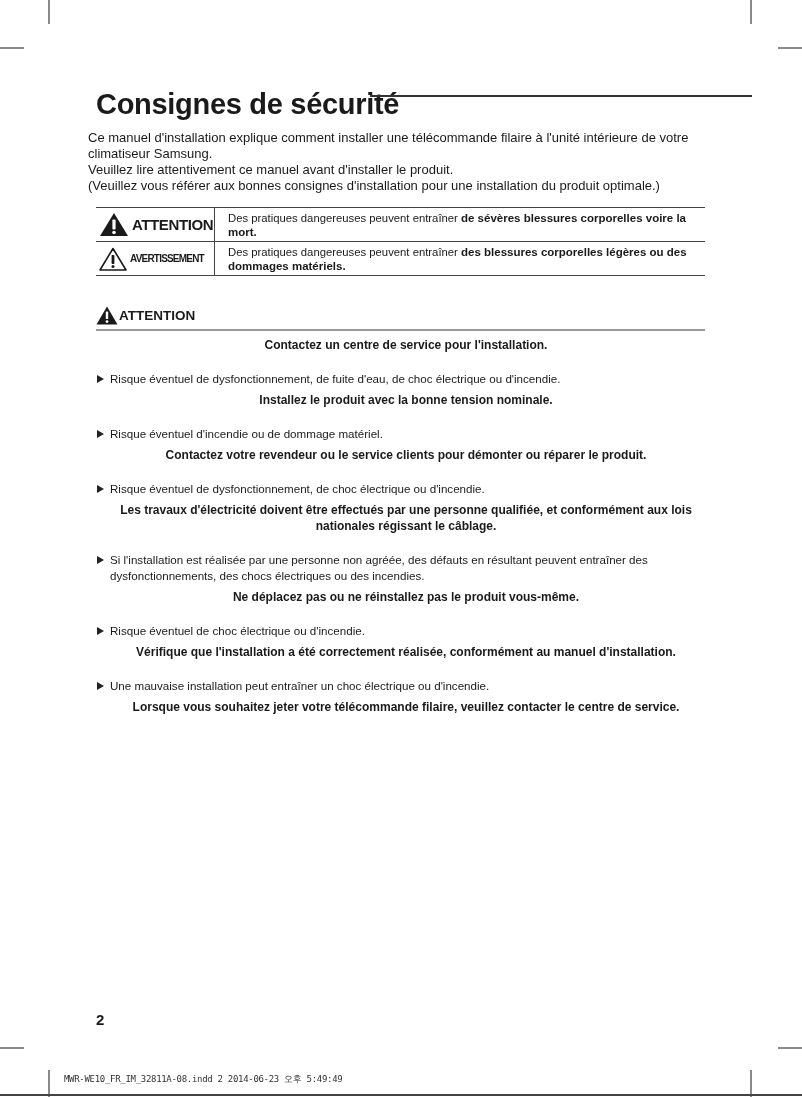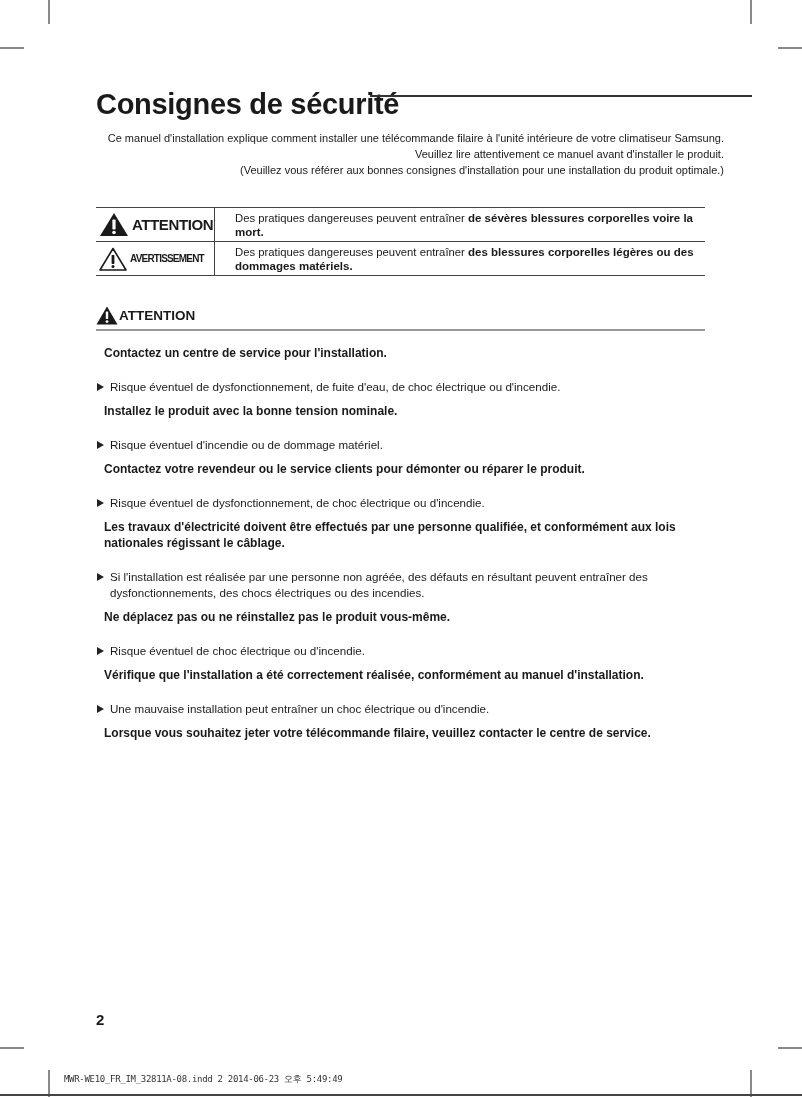--- a/index.html
+++ b/index.html
@@ -3,38 +3,38 @@
 <meta charset="utf-8">
 <style>
   html, body { margin: 0; padding: 0; background: #ffffff; }
   body { width: 802px; height: 1097px; position: relative; overflow: hidden;
          font-family: "Liberation Sans", "DejaVu Sans", sans-serif; color: #1a1a1a; }
   .crop { position: absolute; background: #8a8a8a; }
   .title-wrap { position: absolute; left: 96px; top: 84px; width: 656px; height: 40px; text-align: right; }
   .title { position: absolute; left: 0; top: 0; font-size: 29px; font-weight: bold;
            letter-spacing: -0.3px; color: #1a1a1a; white-space: nowrap; line-height: 40px; }
   .title-rule { position: absolute; left: 274px; right: 0; top: 11px; height: 2px; background: #333; }
-  .intro { position: absolute; left: 104px; top: 130px; width: 620px; font-size: 11px; line-height: 16px; text-align: right; }
+  .intro { position: absolute; left: 88px; top: 130px; width: 620px; font-size: 13px; line-height: 16px; }
   .intro p { margin: 0; }
   .legend { position: absolute; left: 96px; top: 207px; width: 609px; border-collapse: collapse; }
   .legend td { border-top: 1.5px solid #444; padding: 0; vertical-align: middle; }
   .legend tr:last-child td { border-bottom: 1.5px solid #444; }
   .legend .lab { width: 118px; height: 33px; border-right: 1px solid #444; white-space: nowrap; }
-  .legend .desc { padding: 1px 0 1px 20px; font-size: 11.3px; line-height: 14px; }
+  .legend .desc { padding: 1px 0 1px 13px; font-size: 11.3px; line-height: 14px; }
   .legend .desc b { font-size: 11.5px; }
   .lab-inner { display: flex; align-items: center; gap: 3px; padding-left: 3px; }
   .lab-text { font-weight: bold; letter-spacing: -0.4px; }
   .lab-text.att { font-size: 15px; }
   .lab-text.avt { font-size: 10px; letter-spacing: -0.8px; }
   .section-head { position: absolute; left: 96px; top: 306px; display: flex; align-items: center; gap: 1px; }
   .section-head span { font-size: 13.5px; font-weight: bold; }
   .section-rule { position: absolute; left: 96px; top: 329px; width: 609px; height: 2px; background: #999; }
   .items { position: absolute; left: 96px; top: 337px; width: 620px; }
   .item { margin: 0 0 5px 0; }
-  .item h4 { margin: 8px; font-size: 12px; font-weight: bold; line-height: 16px; }
+  .item h4 { margin: 0; font-size: 12px; font-weight: bold; line-height: 16px; text-align: center; }
   .item .bullet { position: relative; margin: 18px 0 0 0; padding-left: 14px; font-size: 11.6px; line-height: 16px; }
   .item .bullet .tri { position: absolute; left: 1px; top: 4px; width: 0; height: 0;
     border-left: 7px solid #222; border-top: 4px solid transparent; border-bottom: 4px solid transparent; }
   .page-num { position: absolute; left: 96px; top: 1011px; font-size: 15px; font-weight: bold; }
   .slug { position: absolute; left: 64px; top: 1073px; font-family: "DejaVu Sans Mono", monospace;
           font-size: 9px; color: #333; letter-spacing: -0.3px; white-space: nowrap; text-align: right; }
   .bottom-line { position: absolute; left: 0; top: 1094px; width: 802px; height: 2px; background: #444; }
 </style>
 </head>
 <body>

